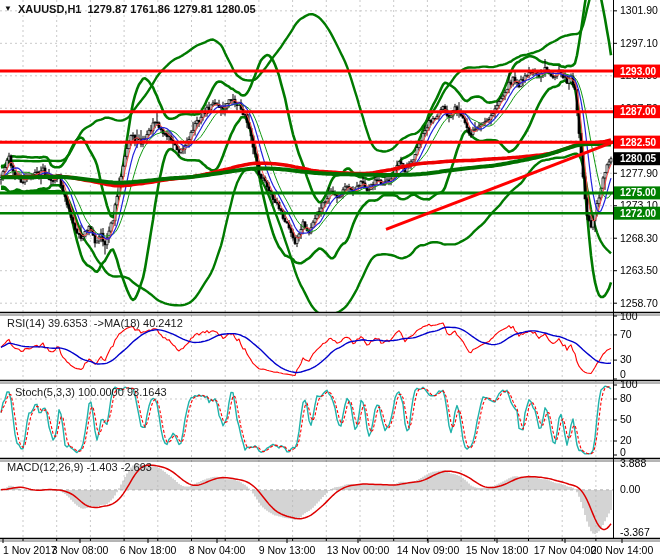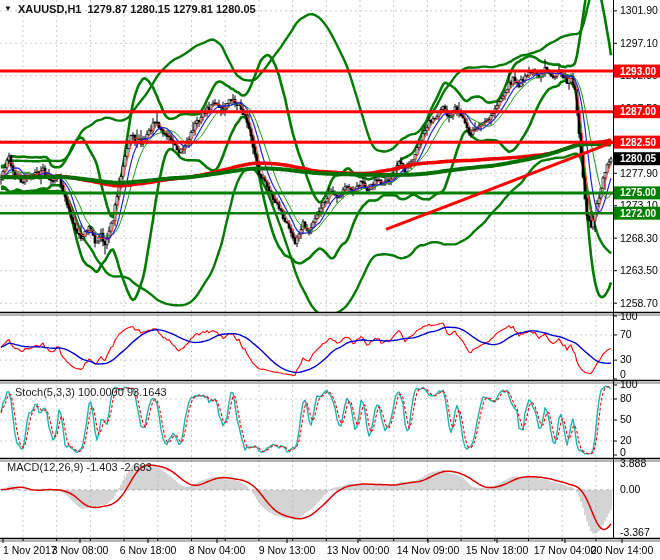--- a/index.html
+++ b/index.html
@@ -14,22 +14,23 @@
   #stoch-label{top:386px;padding-left:8px;}
   #macd-label{top:461px;}
 </style>
 </head>
 <body>
 
 <div id="app">
   <div id="title-bar" class="overlay">
     <span class="tri">▼</span>
     <span>XAUUSD,H1</span>
-    <span>1279.87 1280.15 1279.81 1280.05</span>
+    <span>1279.87 1761.86 1279.81 1280.05</span>
   </div>
+  <div id="rsi-label" class="overlay ind-label">RSI(14) 39.6353  -&gt;MA(18) 40.2412</div>
   <div id="stoch-label" class="overlay ind-label">Stoch(5,3,3) 100.0000 93.1643</div>
   <div id="macd-label" class="overlay ind-label">MACD(12,26,9) -1.403 -2.693</div>
   <svg id="chart-svg" width="660" height="560">
       <defs>
         <clipPath id="clipMain">
           <rect x="0" y="0" width="613" height="312"></rect>
         </clipPath>
         <clipPath id="clipRsi">
           <rect x="0" y="316" width="613" height="63"></rect>
         </clipPath>

